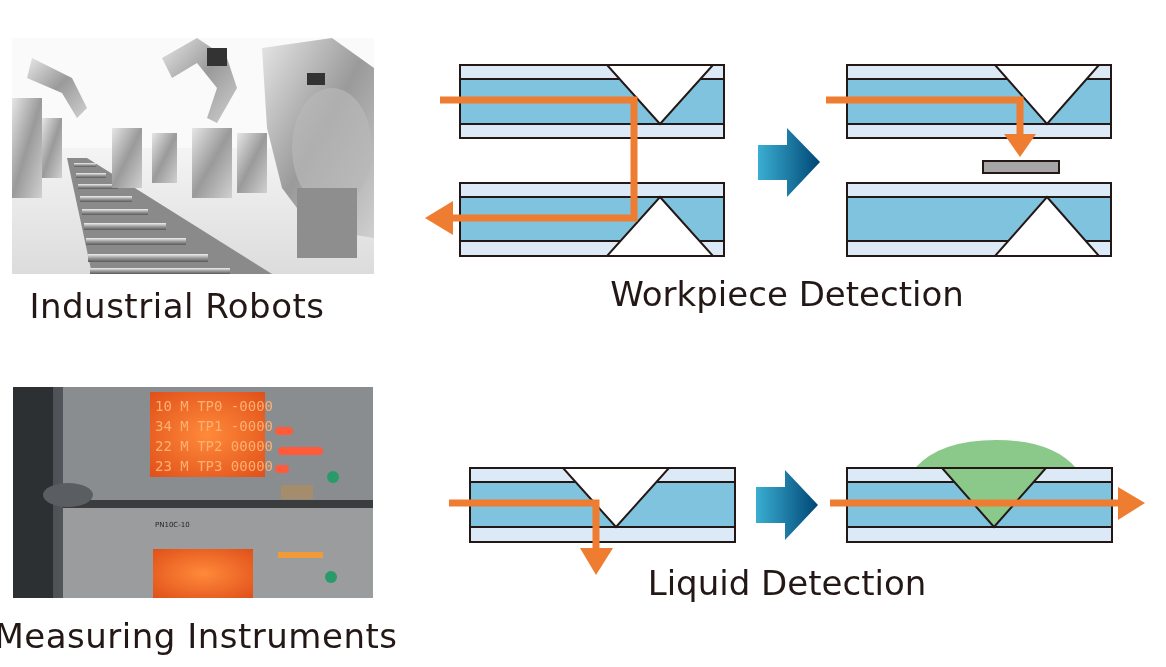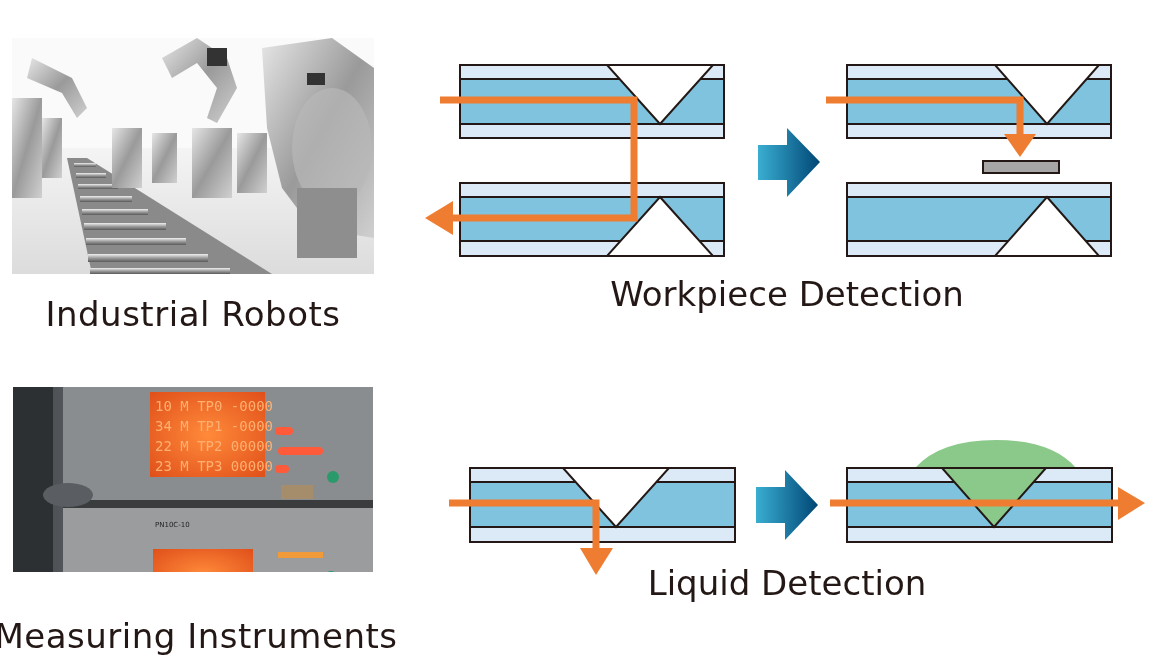--- a/index.html
+++ b/index.html
@@ -56,23 +56,23 @@
       <path d="M20,20 L60,40 L75,70 L65,80 L50,55 L15,40 Z"></path>
       <path d="M150,20 L185,0 L215,20 L225,50 L205,85 L195,80 L205,50 L185,25 L160,40 Z"></path>
       <path d="M250,10 L320,0 L362,30 L362,200 L300,190 L270,150 L255,90 Z"></path>
     </g>
     <ellipse cx="320" cy="110" rx="40" ry="60" fill="#b8b8b8" opacity="0.7"></ellipse>
     <rect x="285" y="150" width="60" height="70" fill="#8e8e8e"></rect>
     <rect x="195" y="10" width="20" height="18" fill="#333"></rect>
     <rect x="295" y="35" width="18" height="12" fill="#333"></rect>
   </svg>
 </div>
-<div class="caption" style="left:193px; top:286px;margin-top:8px;">Industrial Robots</div>
+<div class="caption" style="left:177px; top:286px;">Industrial Robots</div>
 
-<div class="photo" style="left:13px; top:387px; width:360px; height:185px;">
+<div class="photo" style="left:13px; top:387px; width:360px; height:211px;">
   <svg width="360" height="211" viewBox="0 0 360 211">
     <defs>
       <linearGradient id="bgdark" x1="0" y1="0" x2="1" y2="0">
         <stop offset="0" stop-color="#3c4044"></stop>
         <stop offset="0.3" stop-color="#6b7076"></stop>
         <stop offset="1" stop-color="#4a4e52"></stop>
       </linearGradient>
       <radialGradient id="glow" cx="0.5" cy="0.5" r="0.7">
         <stop offset="0" stop-color="#ff8a3a"></stop>
         <stop offset="1" stop-color="#e0501a"></stop>

